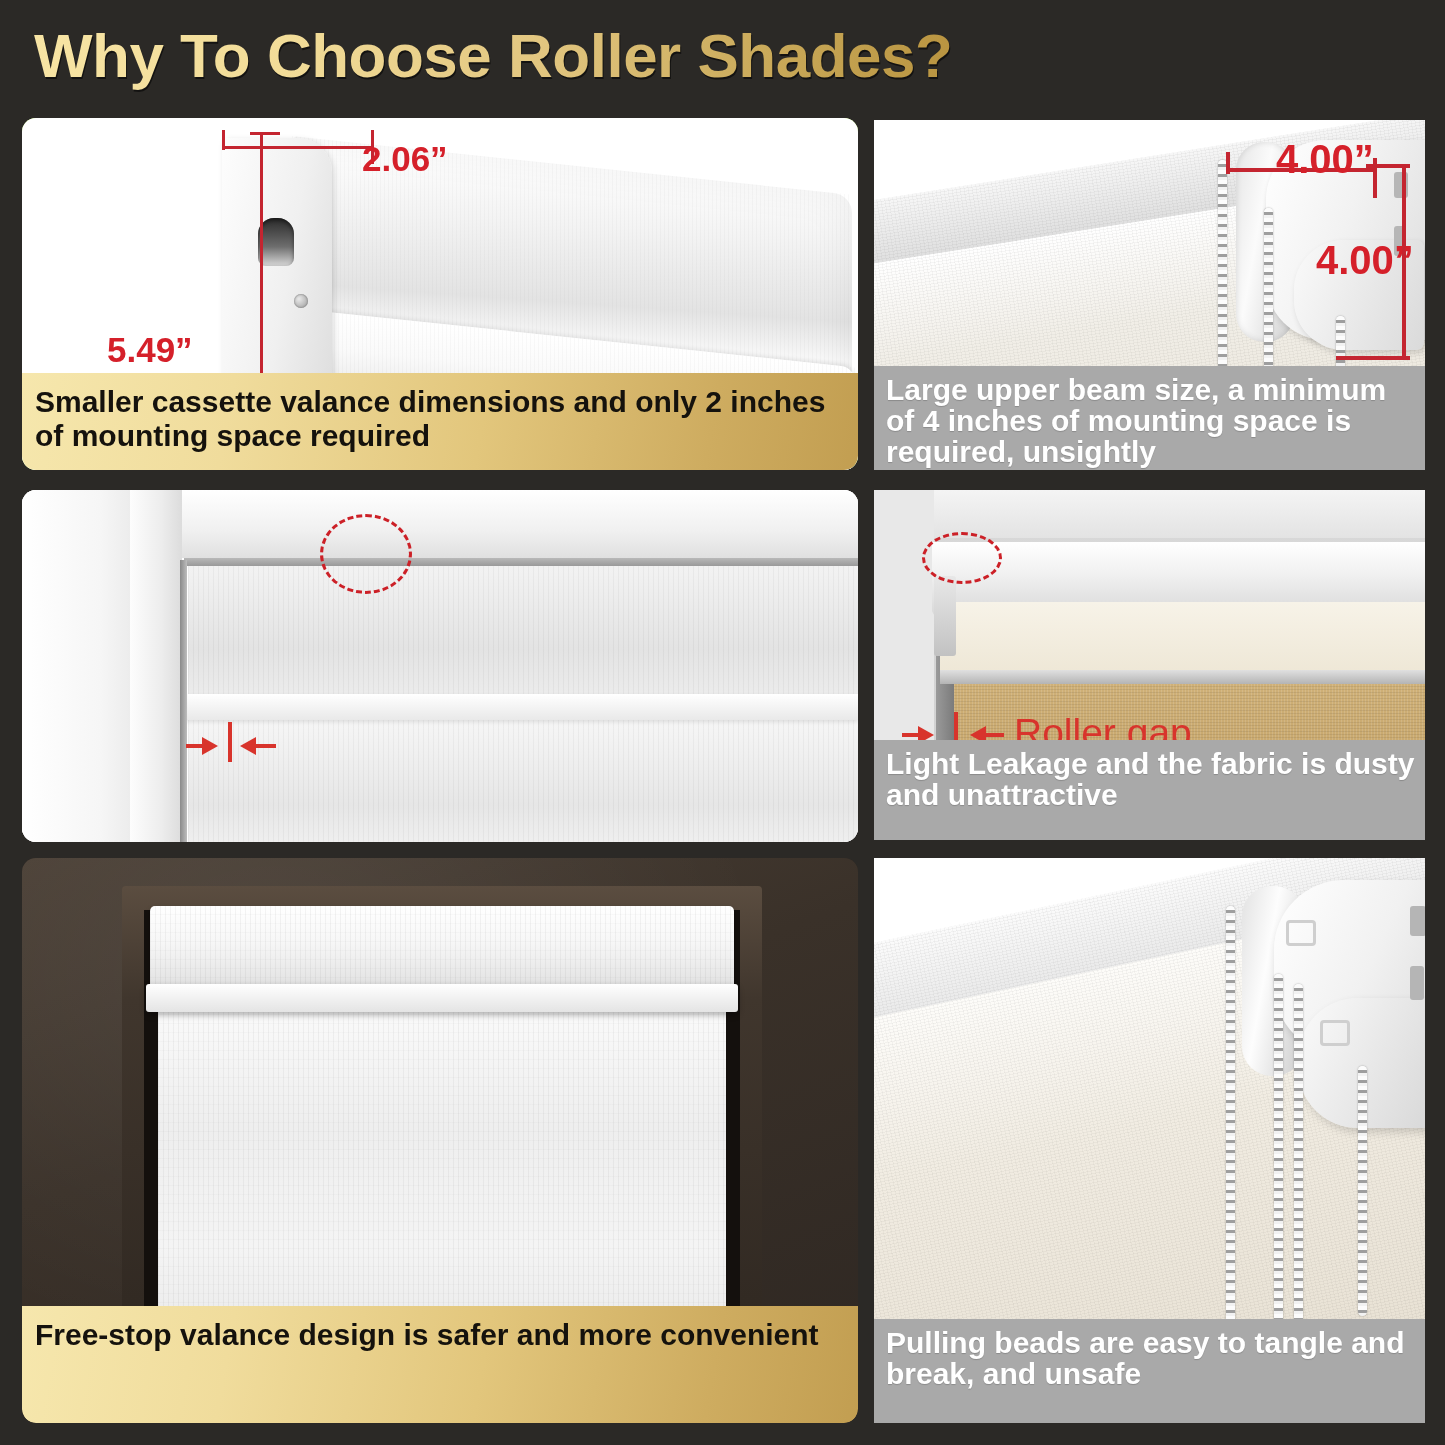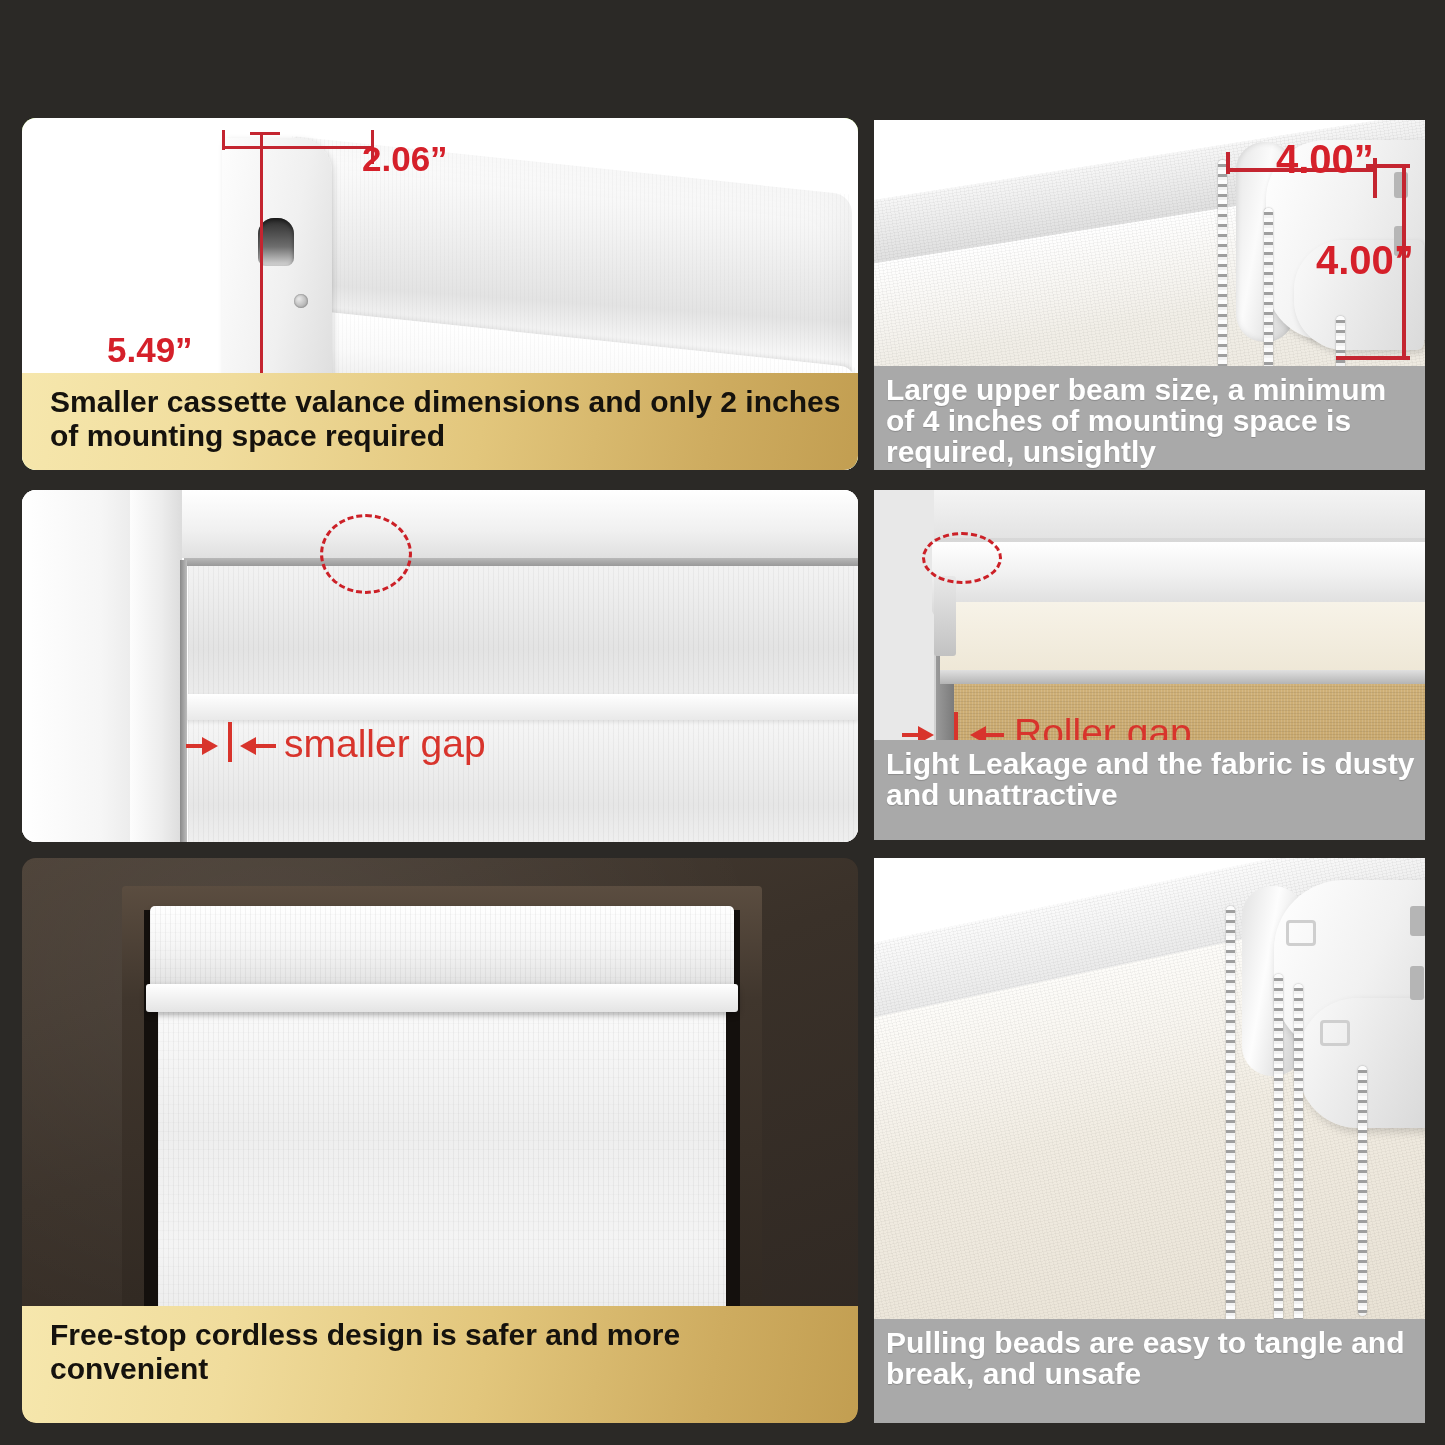--- a/index.html
+++ b/index.html
@@ -28,21 +28,21 @@
   .panel.gold-card { border-radius: 14px; }
   .photo { position: absolute; left: 0; top: 0; width: 100%; height: 100%; overflow: hidden; }
 
   
   .cap-gold {
     position: absolute; left: 0; bottom: 0; width: 100%;
     background: linear-gradient(100deg, #f6e6ab 0%, #f2ddא 1%, #f0dc9d 22%, #e3c87f 52%, #cfae63 78%, #c3a052 100%);
     background: linear-gradient(100deg, #f6e7ad 0%, #f0dc9c 25%, #e2c67c 55%, #ceac60 82%, #c29e51 100%);
     border-bottom-left-radius: 14px; border-bottom-right-radius: 14px;
     color: #15120d; font-weight: bold; line-height: 1.14;
-    padding: 12px 14px 8px 28px;
+    padding: 12px 14px 8px 13px;
   }
   .cap-grey {
     position: absolute; left: 0; bottom: 0; width: 100%;
     background: #a9a9a9;
     color: #ffffff; font-weight: bold; line-height: 1.04;
     padding: 8px 10px 10px 12px;
     text-shadow: 0 1px 1px rgba(0,0,0,0.18);
   }
 
   
@@ -279,20 +279,21 @@
   }
   .p6-slotA { position:absolute; left:536px; top:48px; width:16px; height:30px; background:#b5b5b5; border-radius:3px; }
   .p6-slotB { position:absolute; left:536px; top:108px; width:14px; height:34px; background:#b5b5b5; border-radius:3px; }
   .p6-logo { position:absolute; width:30px; height:26px; border:3px solid #cfcfcf; border-radius:4px; }
 </style>
 </head>
 <body>
 
 <div id="root">
 
+  <div id="page-title">Why To Choose Roller Shades?</div>
 
   <div class="panel gold-card" style="left:22px; top:118px; width:836px; height:352px; background:#bef264;">
     <div class="photo">
       <div class="p1-bg"></div>
       <div class="p1-body">
           <div class="p1-streaks"></div>
         </div>
       <div class="p1-lip">
           <div class="p1-streaks"></div>
         </div>
@@ -365,21 +366,20 @@
       <div class="p3-frame"></div>
       <div class="p3-leftedge"></div>
 
       <div class="dash-ellipse" style="left:298px; top:24px; width:92px; height:80px;"></div>
 
       <div class="arrow-r" style="left:180px; top:247px;"></div>
       <div class="arrow-stem" style="left:164px; top:254px; width:20px;"></div>
       <div class="gap-bar" style="left:206px; top:232px; height:40px;"></div>
       <div class="arrow-l" style="left:218px; top:247px;"></div>
       <div class="arrow-stem" style="left:232px; top:254px; width:22px;"></div>
-      <div class="gap-label" style="left:262px; top:232px; font-size:39px;">smaller gap</div>
     </div>
   </div>
 
   <div class="panel" style="left:874px; top:490px; width:551px; height:350px; background:#d6d6d6;">
     <div class="photo">
       <div class="p4-bg"></div>
       <div class="p4-ceiling"></div>
       <div class="p4-wall"></div>
       <div class="p4-fabric"></div>
       <div class="p4-gapcol"></div>
@@ -425,21 +425,21 @@
         </div>
       <div class="p5-valance-lip"></div>
       <div class="hand">
 
         <div class="palm"></div>
         <div class="finger" style="left:400px; top:494px; width:17px; height:44px; transform:rotate(-12deg);"></div>
         <div class="finger" style="left:418px; top:489px; width:17px; height:46px; transform:rotate(-4deg);"></div>
         <div class="finger" style="left:436px; top:492px; width:17px; height:44px; transform:rotate(4deg);"></div>
       </div>
     </div>
-    <div class="cap-gold" style="height:117px; font-size:30px;">Free-stop cordless design is safer and more convenient</div>
+    <div class="cap-gold" style="height:117px; font-size:30px;">Free-stop valance design is safer and more convenient</div>
   </div>
 
   <div class="panel" style="left:874px; top:858px; width:551px; height:565px; background:#fff;">
     <div class="photo">
       <div class="p6-bg"></div>
       <div class="p6-backfabric"></div>
       <div class="p6-fabric-top">
           <div class="p2-fabric-tex"></div>
         </div>
       <div class="p6-fabric-main">

